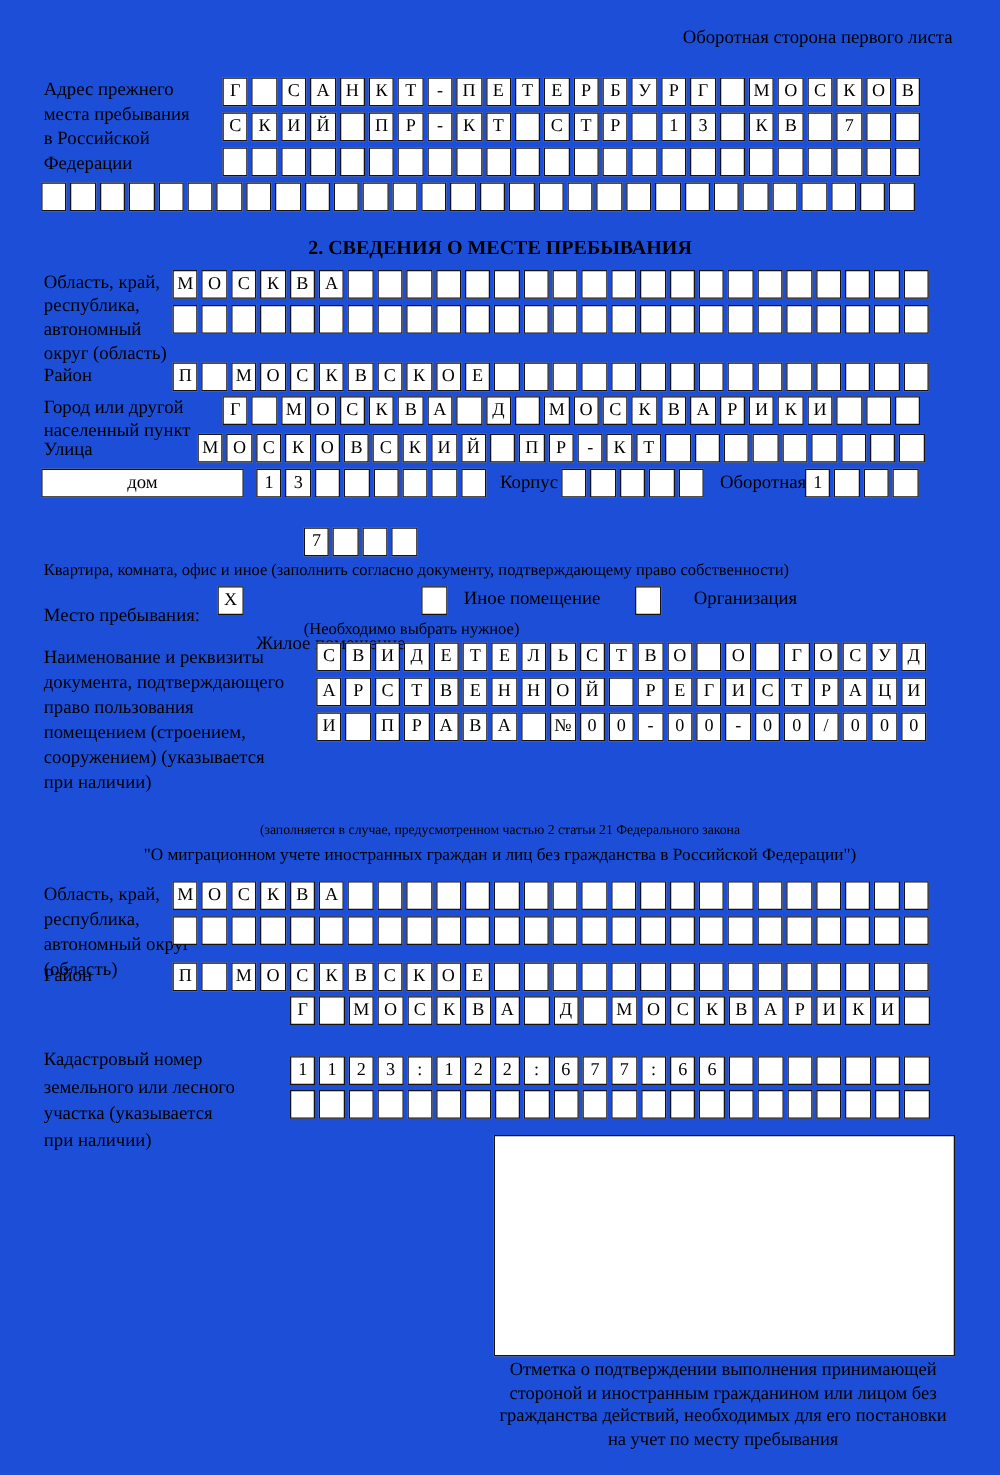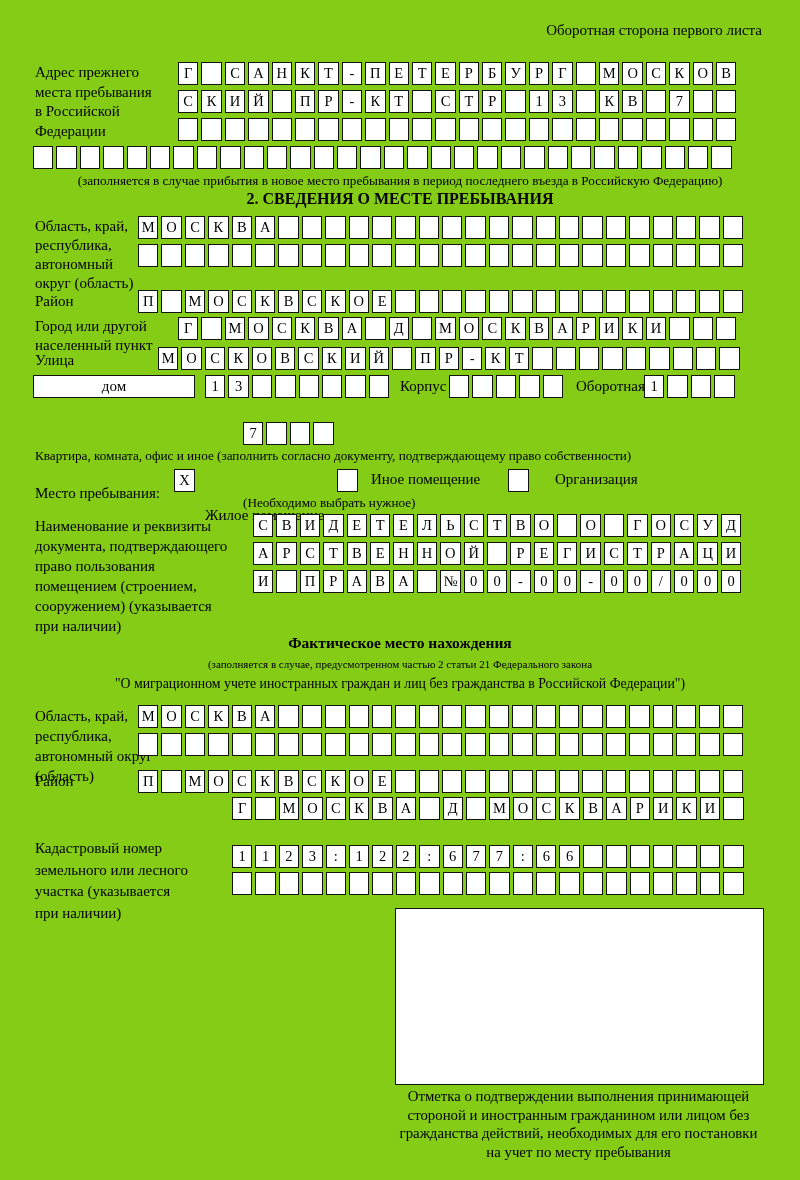--- a/index.html
+++ b/index.html
@@ -1,16 +1,16 @@
 <!DOCTYPE html>
 <html><head>
 <meta charset="utf-8">
 <style>
   html,body{margin:0;padding:0;background:#fff;}
-  .page{position:relative;width:800px;height:1180px;background:#84cc16;
+  .page{position:relative;width:800px;height:1180px;background:#1d4ed8;
         font-family:"Liberation Serif","DejaVu Serif",serif;color:#000;overflow:hidden;}
   .abs{position:absolute;}
   .label{font-size:15px;line-height:19.5px;white-space:pre-line;}
   .note{font-size:13.2px;}
   .center{left:0;width:800px;text-align:center;}
   .bold{font-weight:bold;}
   .cellrow{position:absolute;display:flex;}
   .cell{flex:none;width:18.4px;height:21px;border:1.5px solid #131313;margin-right:3px;
         display:flex;align-items:center;justify-content:center;
         font-size:14.5px;line-height:1;background:#fff;}
@@ -135,21 +135,20 @@
       <span class="cell"></span>
       <span class="cell"></span>
       <span class="cell"></span>
       <span class="cell"></span>
       <span class="cell"></span>
       <span class="cell"></span>
       <span class="cell"></span>
       <span class="cell"></span>
       <span class="cell"></span>
     </div>
-  <div class="abs center note" style="top:173px;">(заполняется в случае прибытия в новое место пребывания в период последнего въезда в Российскую Федерацию)</div>
 
   <div class="abs center bold" style="top:190px;font-size:16px;">2. СВЕДЕНИЯ О МЕСТЕ ПРЕБЫВАНИЯ</div>
 
   <div class="abs label" style="left:35px;top:217px;width:130px;line-height:19px;">Область, край,
 республика,
 автономный
 округ (область)</div>
   <div class="cellrow" style="left:138px;top:216px;">
       <span class="cell">М</span>
       <span class="cell">О</span>
@@ -408,21 +407,20 @@
       <span class="cell">0</span>
       <span class="cell">-</span>
       <span class="cell">0</span>
       <span class="cell">0</span>
       <span class="cell">/</span>
       <span class="cell">0</span>
       <span class="cell">0</span>
       <span class="cell">0</span>
     </div>
 
-  <div class="abs center bold" style="top:634px;font-size:15.5px;">Фактическое место нахождения</div>
   <div class="abs center" style="top:658px;font-size:11px;">(заполняется в случае, предусмотренном частью 2 статьи 21 Федерального закона</div>
   <div class="abs center" style="top:676px;font-size:13.8px;">"О миграционном учете иностранных граждан и лиц без гражданства в Российской Федерации")</div>
 
   <div class="abs label" style="left:35px;top:706px;width:140px;line-height:20px;">Область, край,
 республика,
 автономный округ
 (область)</div>
   <div class="cellrow" style="left:138px;top:705px;">
       <span class="cell">М</span>
       <span class="cell">О</span>

